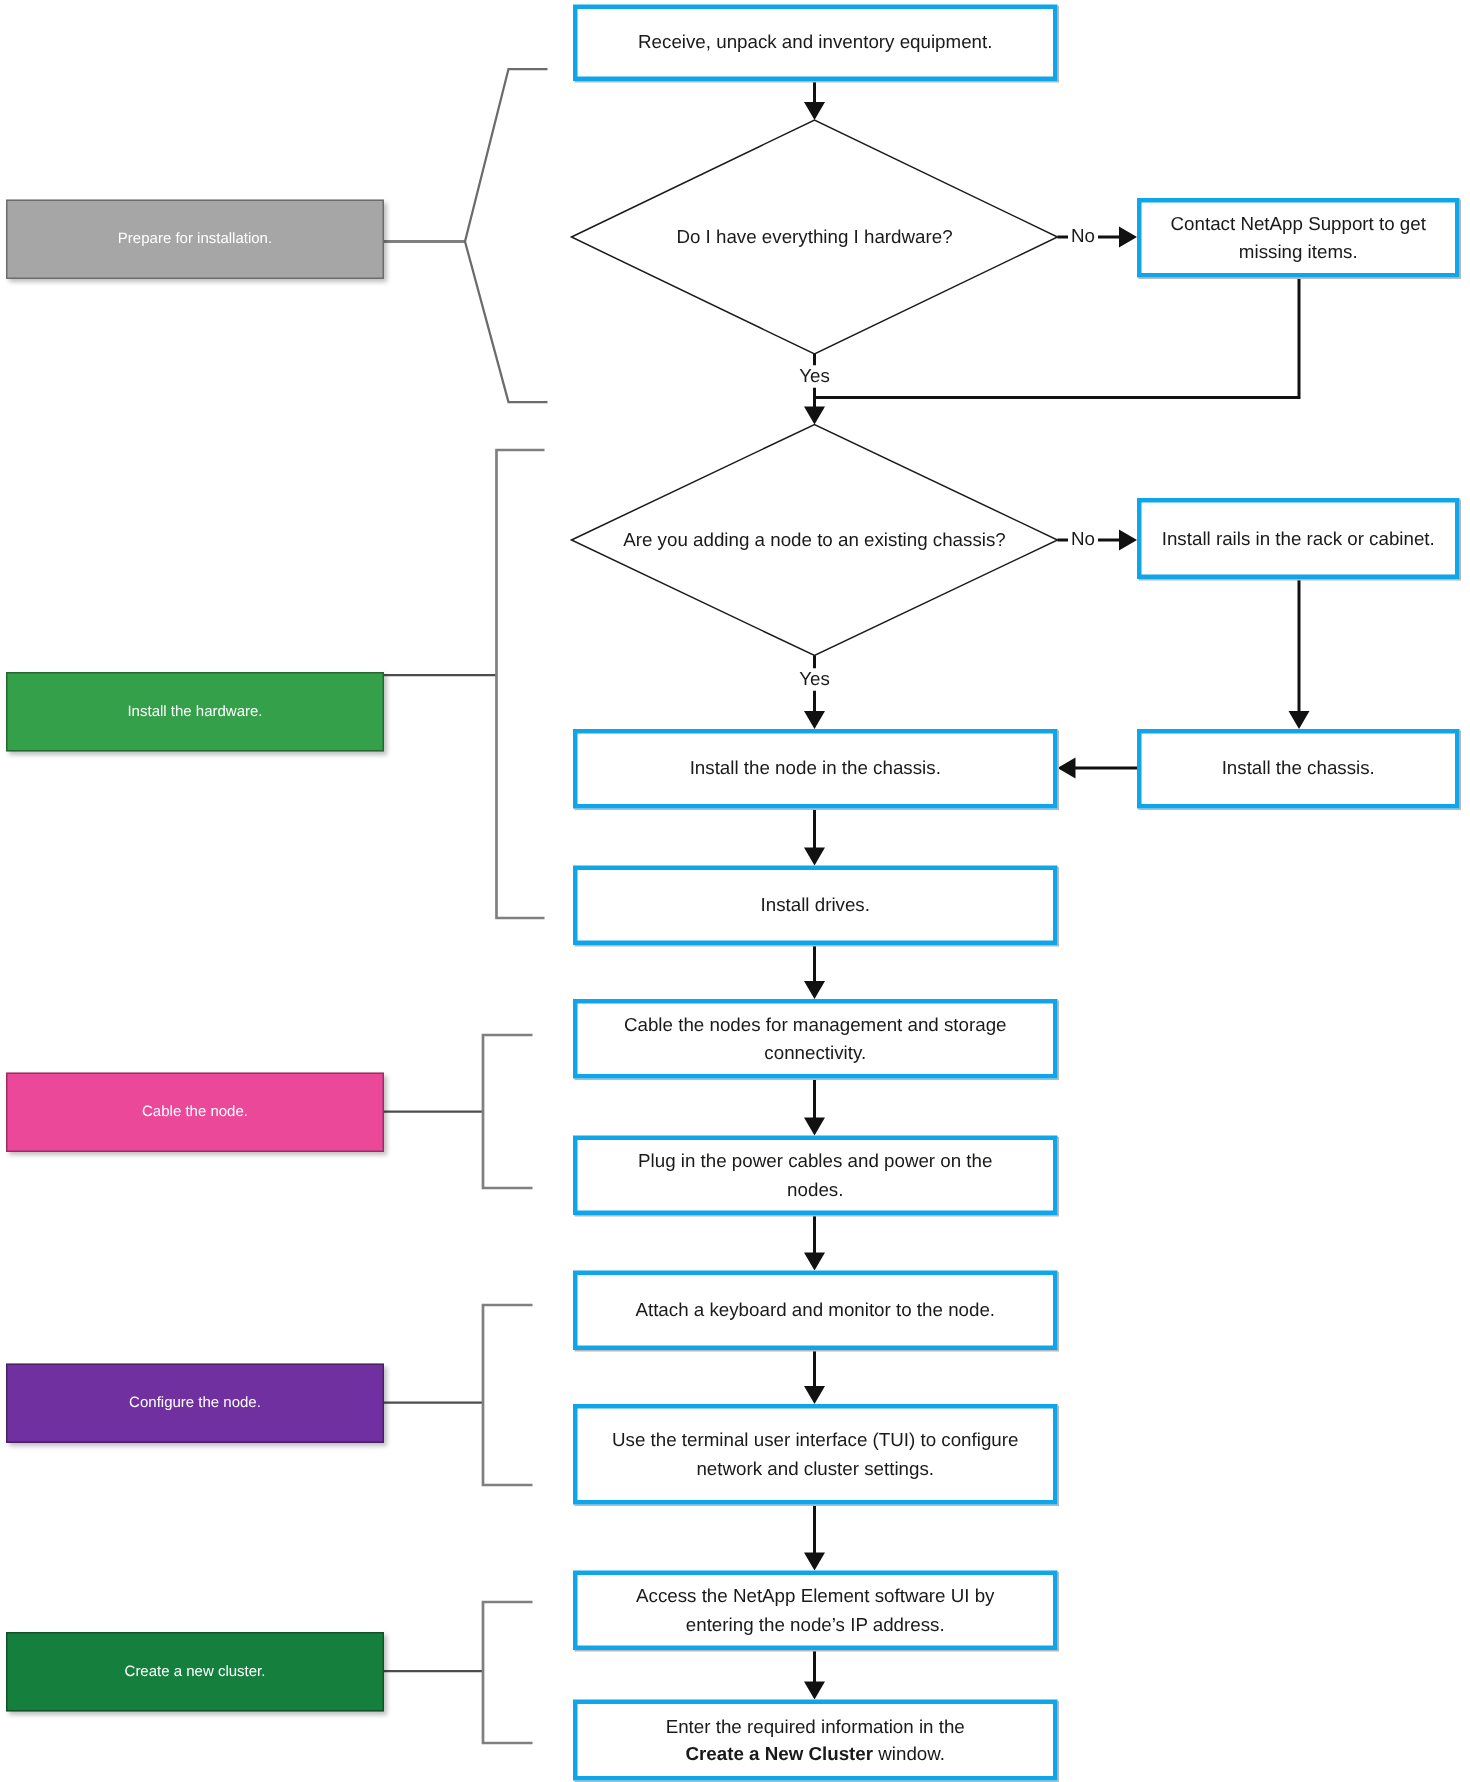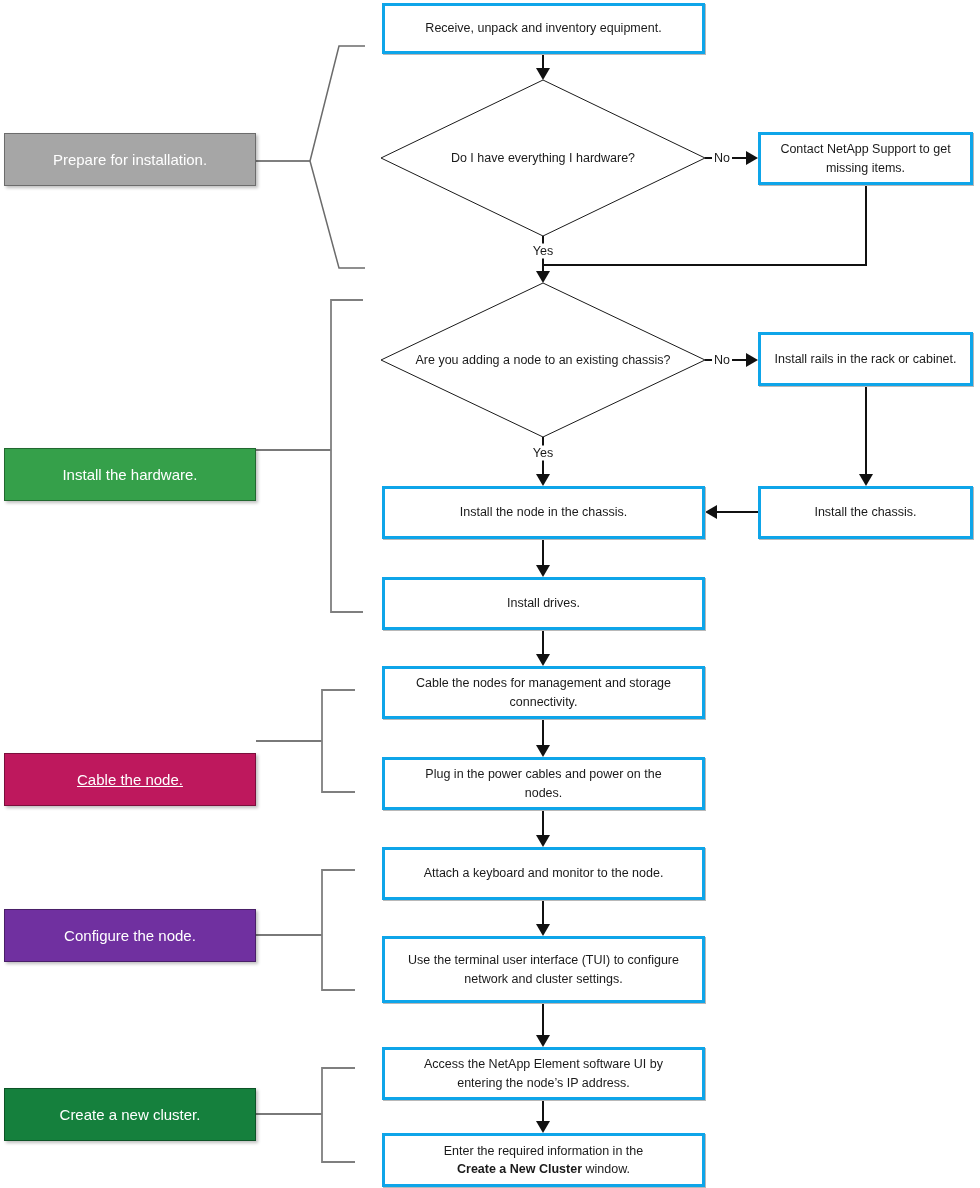--- a/index.html
+++ b/index.html
@@ -13,21 +13,21 @@
     position:absolute;box-sizing:border-box;background:#ffffff;
     border:3px solid #0ea5e9;box-shadow:1px 1px 0 #b8b8b8;
     display:flex;align-items:center;justify-content:center;text-align:center;
     font-size:12.5px;line-height:1.45;padding:2px 20px;
   }
   .box.narrow{padding:16px 8px;}
   .phase{
     position:absolute;box-sizing:border-box;left:4px;width:252px;height:53px;
     border:1px solid rgba(0,0,0,0.35);box-shadow:2px 2px 3px rgba(0,0,0,0.25);
     display:flex;align-items:center;justify-content:center;text-align:right;
-    color:#ffffff;font-size:15px;
+    color:#ffffff;font-size:10px;
   }
   .diamond-label{
     position:absolute;display:flex;align-items:center;justify-content:center;
     text-align:center;font-size:12.5px;line-height:1.45;
   }
   .edge-label{
     position:absolute;transform:translate(-50%,-50%);
     background:#ffffff;padding:0 2px;font-size:12.5px;line-height:1.2;
   }
   .b{font-weight:700;}
@@ -97,21 +97,21 @@
       <polygon points="536,1121 550,1121 543,1133"></polygon>
       <polygon points="746,151 746,165 758,158"></polygon>
       <polygon points="746,353 746,367 758,360"></polygon>
       <polygon points="859,474 873,474 866,486"></polygon>
       <polygon points="717,505 717,519 705,512"></polygon>
     </g>
   </svg>
 
   <div class="phase" style="top: 133px; background-color: rgb(166, 166, 166);">Prepare for installation.</div>
   <div class="phase" style="top: 448px; background-color: rgb(53, 160, 74);">Install the hardware.</div>
-  <div class="phase" style="top: 753px; background-color: #be185d; text-decoration: underline;">Cable the node.</div>
+  <div class="phase" style="top: 715px; background-color: #ec4899;">Cable the node.</div>
   <div class="phase" style="top: 909px; background-color: rgb(112, 48, 160);">Configure the node.</div>
   <div class="phase" style="top: 1088px; background-color: #15803d;">Create a new cluster.</div>
 
   <div class="box" style="left:382px;top:3px;width:323px;height:51px">Receive, unpack and inventory equipment.</div>
   <div class="box" style="left:382px;top:486px;width:323px;height:53px">Install the node in the chassis.</div>
   <div class="box" style="left:382px;top:577px;width:323px;height:53px">Install drives.</div>
   <div class="box" style="left:382px;top:666px;width:323px;height:53px">Cable the nodes for management and storage connectivity.</div>
   <div class="box" style="left:382px;top:757px;width:323px;height:53px">Plug in the power cables and power on the nodes.</div>
   <div class="box" style="left:382px;top:847px;width:323px;height:53px">Attach a keyboard and monitor to the node.</div>
   <div class="box" style="left:382px;top:936px;width:323px;height:67px">Use the terminal user interface (TUI) to configure network and cluster settings.</div>

